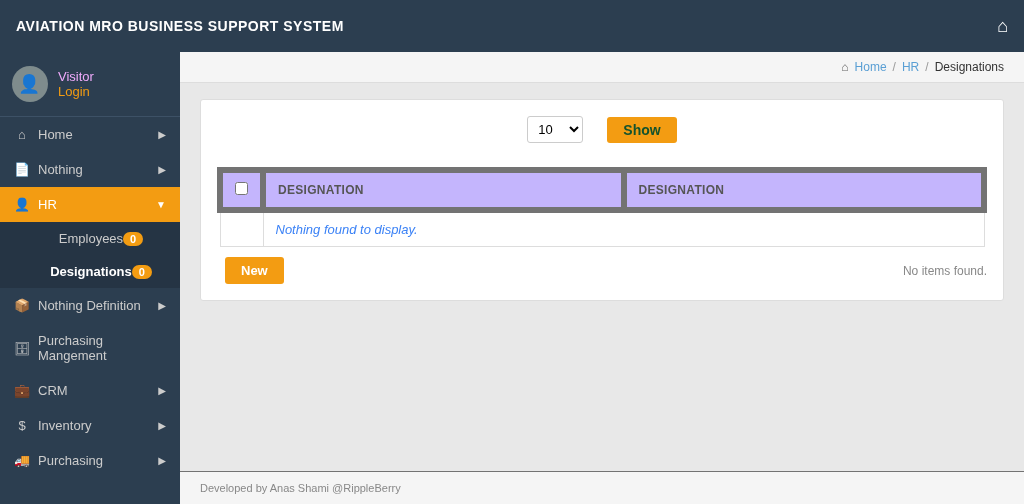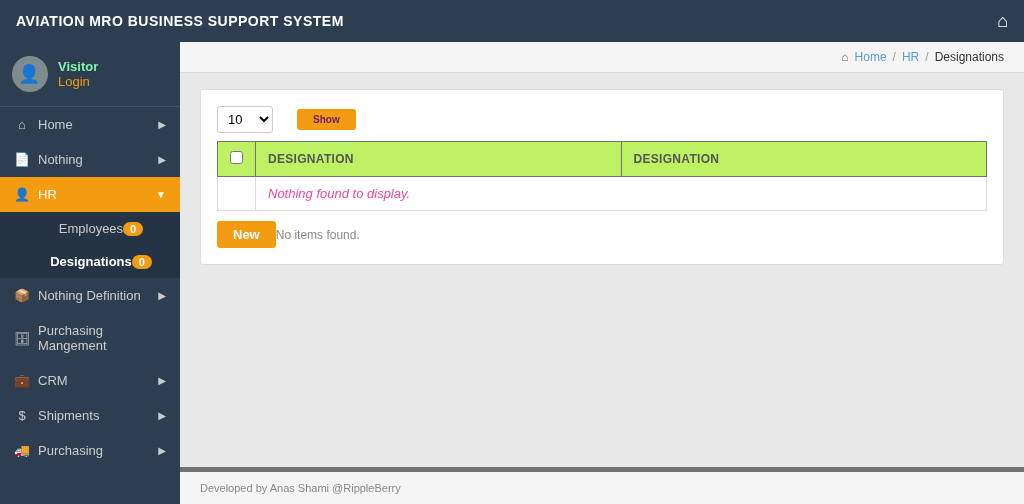--- a/index.html
+++ b/index.html
@@ -6,21 +6,21 @@
     body { font-family: Arial, sans-serif; font-size: 13px; background: #e8e8e8; display: flex; flex-direction: column; height: 100vh; }
 
     
     .top-nav {
       background: #2c3e50;
       color: #fff;
       display: flex;
       align-items: center;
       justify-content: space-between;
       padding: 9px 16px;
-      height: 42px;
+      height: 52px;
       flex-shrink: 0;
     }
     .top-nav-title {
       font-size: 14px;
       font-weight: bold;
       letter-spacing: 0.5px;
     }
     .top-nav-icon {
       color: #fff;
       font-size: 18px;
@@ -57,22 +57,21 @@
       border-radius: 50%;
       background: #7f8c8d;
       display: flex;
       align-items: center;
       justify-content: center;
       color: #fff;
       font-size: 18px;
     }
     .user-info .user-name {
       font-size: 13px;
-      color: #86efac;
-      font-weight: bold;
+      color: #f0abfc;
     }
     .user-info .user-login {
       font-size: 13px;
       color: #f39c12;
     }
 
     .sidebar-item {
       display: flex;
       align-items: center;
       justify-content: space-between;
@@ -158,100 +157,101 @@
     .content-card {
       background: #fff;
       border: 1px solid #ddd;
       border-radius: 3px;
       padding: 16px;
     }
 
     
     .top-controls {
       display: flex;
-      justify-content: flex-start;
+      justify-content: center;
       align-items: center;
       gap: 24px;
-      margin-bottom: 8px;
+      margin-bottom: 24px;
     }
     .per-page-select {
       border: 1px solid #ccc;
       border-radius: 3px;
       padding: 4px 6px;
       font-size: 13px;
       background: #fff;
     }
     .show-btn {
       background: #f39c12;
-      color: #701a75;
+      color: #14532d;
       border: none;
       border-radius: 3px;
       padding: 5px 16px;
-      font-size: 10px;
+      font-size: 14px;
       cursor: pointer;
       font-weight: bold;
     }
 
     
     .data-table {
       width: 100%;
       border-collapse: collapse;
       border: 1px solid #ddd;
     }
     .data-table th {
-      background: #bef264;
-      border: 1px solid #737373;
+      background: #c4b5fd;
+      border: 6px solid #737373;
       padding: 9px 12px;
       text-align: left;
       font-size: 12px;
       font-weight: bold;
       color: #555;
       letter-spacing: 0.3px;
     }
     .data-table td {
       border: 1px solid #ddd;
       padding: 9px 12px;
       font-size: 13px;
       color: #555;
     }
     .checkbox-cell {
       width: 32px;
       text-align: center;
     }
     .no-data-row td {
       font-style: italic;
-      color: #ec4899;
+      color: #3b82f6;
     }
 
     
     .bottom-row {
       display: flex;
-      justify-content: flex-start;
+      justify-content: space-between;
       align-items: center;
       margin-top: 10px;
+      margin-left: 8px;
     }
     .new-btn {
       background: #f39c12;
       color: #fff;
       border: none;
       border-radius: 3px;
       padding: 6px 16px;
       font-size: 13px;
       cursor: pointer;
       font-weight: bold;
     }
     .no-items-text {
       color: #888;
       font-size: 12px;
     }
 
     
     .footer {
       background: #f5f5f5;
-      border-top: 5px solid #737373;
+      border-top: 1px solid #737373;
       padding: 10px 20px;
       font-size: 11px;
       color: #888;
     }
   </style>
 </head>
 <body>
 
 <div class="top-nav">
   <span class="top-nav-title">AVIATION MRO BUSINESS SUPPORT SYSTEM</span>
@@ -324,21 +324,21 @@
       <div class="sidebar-item-left">
         <span class="sidebar-icon">💼</span>
         <span>CRM</span>
       </div>
       <span class="sidebar-chevron">▶</span>
     </div>
 
     <div class="sidebar-item">
       <div class="sidebar-item-left">
         <span class="sidebar-icon">$</span>
-        <span>Shipments</span>
+        <span>Inventory</span>
       </div>
       <span class="sidebar-chevron">▶</span>
     </div>
 
     <div class="sidebar-item">
       <div class="sidebar-item-left">
         <span class="sidebar-icon">🚚</span>
         <span>Purchasing</span>
       </div>
       <span class="sidebar-chevron">▶</span>

